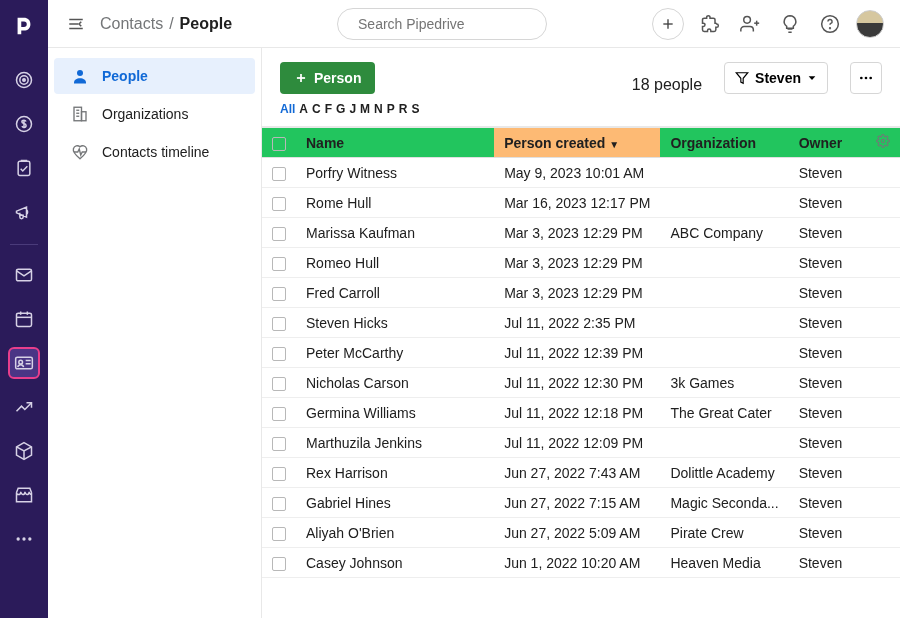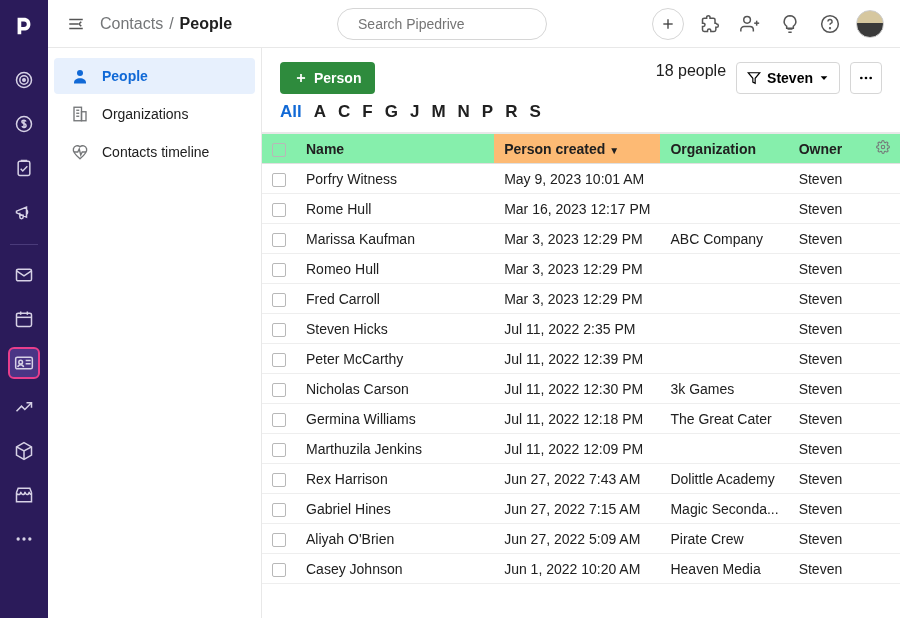--- a/index.html
+++ b/index.html
@@ -34,37 +34,37 @@
   .sidebar { width: 214px; border-right: 1px solid #e8e8e8; padding-top: 10px; flex-shrink: 0; }
   .side-item { display: flex; align-items: center; gap: 12px; height: 36px; padding: 0 16px; color: #202020; font-size: 14px; border-radius: 4px; margin: 0 6px 2px; }
   .side-item.active { background: #e7f0fd; color: #1169d6; font-weight: 600; }
   .side-item .si-icon { width: 20px; height: 20px; display: flex; align-items: center; justify-content: center; }
   .side-item.active .si-icon { color: #1169d6; }
   .side-item:not(.active) .si-icon { color: #747678; }
   
   .content { flex: 1; display: flex; flex-direction: column; min-width: 0; }
   
   
-  .toolbar { display: flex; align-items: flex-start; padding: 14px 18px 8px; gap: 10px; }
+  .toolbar { display: flex; align-items: flex-end; padding: 14px 18px 8px; gap: 22px; }
   .btn-primary { background: #2e8b3d; color: #fff; border: none; border-radius: 4px; height: 32px; padding: 0 14px; font-size: 14px; font-weight: 600; display: flex; align-items: center; gap: 6px; }
   .toolbar-spacer { flex: 1; }
   .count { font-size: 16px; color: #202020; }
   .filter-btn { border: 1px solid #d6d6d6; background: #fff; height: 32px; border-radius: 4px; padding: 0 10px; display: flex; align-items: center; gap: 6px; font-size: 14px; font-weight: 600; }
   .icon-btn { border: 1px solid #d6d6d6; background: #fff; width: 32px; height: 32px; border-radius: 4px; display: flex; align-items: center; justify-content: center; }
   
   
-  .alpha { display: flex; gap: 12px; padding: 0 18px 10px; font-size: 17px; font-weight: 600; color: #202020; }
+  .alpha { display: flex; gap: 4px; padding: 0 18px 10px; font-size: 12px; font-weight: 600; color: #202020; }
   .alpha span { cursor: pointer; }
   .alpha .sel { color: #1169d6; }
   
   
   .table-wrap { flex: 1; overflow: auto; border-top: 1px solid #e8e8e8; }
   table { width: 100%; border-collapse: collapse; font-size: 14px; }
   th, td { text-align: left; padding: 0 10px; height: 30px; border-bottom: 1px solid #eee; white-space: nowrap; overflow: hidden; text-overflow: ellipsis; }
-  thead th { background: #86efac; font-weight: 700; color: #202020; position: sticky; top: 0; border-top: 1px solid #e8e8e8; border-bottom: 1px solid #e0e0e0; }
+  thead th { background: #22c55e; font-weight: 700; color: #202020; position: sticky; top: 0; border-top: 1px solid #e8e8e8; border-bottom: 1px solid #e0e0e0; }
   thead th.sorted { background: #fdba74; }
   .chk { width: 30px; text-align: center; }
   .chk-box { width: 14px; height: 14px; border: 1.5px solid #b8b8b8; border-radius: 2px; display: inline-block; vertical-align: middle; }
   col.c-chk { width: 30px; }
   col.c-name { width: 210px; }
   col.c-created { width: 165px; }
   col.c-org { width: 120px; }
   col.c-owner { width: 80px; }
   col.c-gear { width: 28px; }
   .gear-th { text-align: center; color: #747678; }

